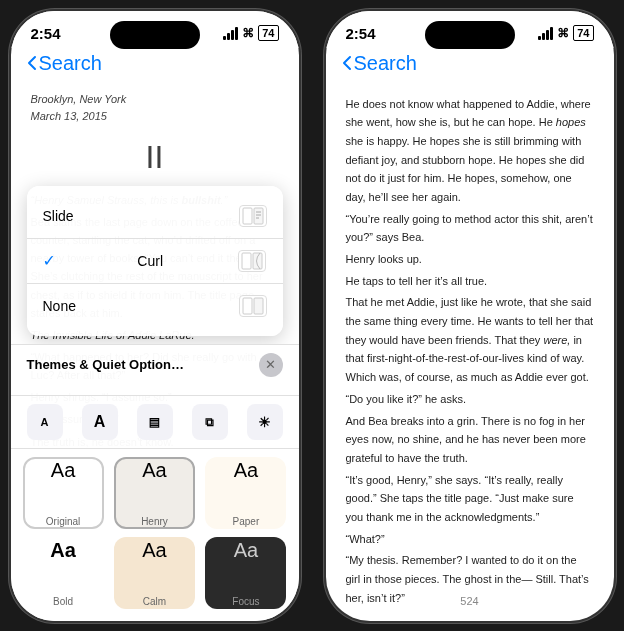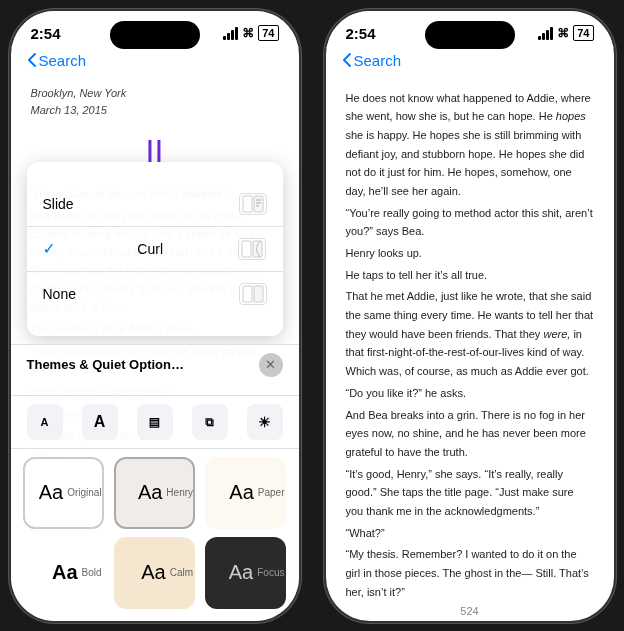--- a/index.html
+++ b/index.html
@@ -77,21 +77,21 @@
       padding: 4px 16px 8px;
       display: flex;
       align-items: center;
       gap: 6px;
     }
 
     .nav-back {
       display: flex;
       align-items: center;
       color: #007AFF;
-      font-size: 15px;
+      font-size: 20px;
       gap: 2px;
     }
 
     .nav-back svg {
       width: 10px;
       height: 16px;
     }
 
     
     .book-content {
@@ -108,21 +108,21 @@
       font-style: italic;
       font-size: 11px;
       color: #444;
       margin-bottom: 6px;
     }
 
     .chapter-num {
       text-align: center;
       font-size: 32px;
       font-weight: 300;
-      color: #6d28d9;
+      color: #404040;
       margin-bottom: 8px;
       font-style: normal;
     }
 
     .book-text {
       font-size: 11px;
       line-height: 1.65;
       color: #222;
     }
 
@@ -140,21 +140,21 @@
       left: 0;
       right: 0;
       z-index: 30;
     }
 
     
     .transition-menu {
       background: rgba(255,255,255,0.97);
       border-radius: 12px;
       margin: 0 16px 8px;
-      padding: 20px 0;
+      padding: 8px 0;
       box-shadow: 0 4px 20px rgba(0,0,0,0.2);
     }
 
     .transition-item {
       display: flex;
       align-items: center;
       justify-content: space-between;
       padding: 11px 16px;
       font-size: 14px;
       color: #000;
@@ -231,22 +231,23 @@
       gap: 8px;
       justify-content: space-between;
       border-top: 0.5px solid #e0e0e0;
     }
 
     .theme-card {
       width: calc(33% - 6px);
       height: 72px;
       border-radius: 12px;
       display: flex;
-      align-items: center;
-      justify-content: flex-end;
+      flex-direction: column;
+      align-items: center;
+      justify-content: space-between;
       gap: 4px;
       border: 2px solid transparent;
       cursor: pointer;
       position: relative;
     }
 
     .theme-card .theme-aa {
       font-size: 20px;
       font-weight: 500;
     }
@@ -280,21 +281,21 @@
     }
 
     .right-book-content p {
       margin-bottom: 3px;
     }
 
     .right-book-content .italic { font-style: italic; }
 
     .page-num {
       position: absolute;
-      bottom: 4px;
+      bottom: 14px;
       left: 50%;
       transform: translateX(-50%);
       font-size: 11px;
       color: #888;
     }
 
     .signal-bars {
       display: flex;
       gap: 1px;
       align-items: flex-end;

